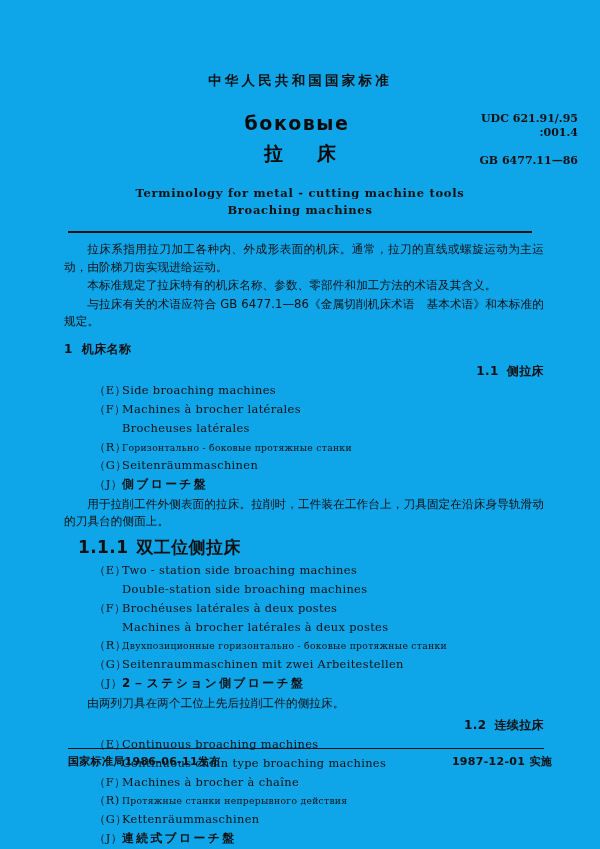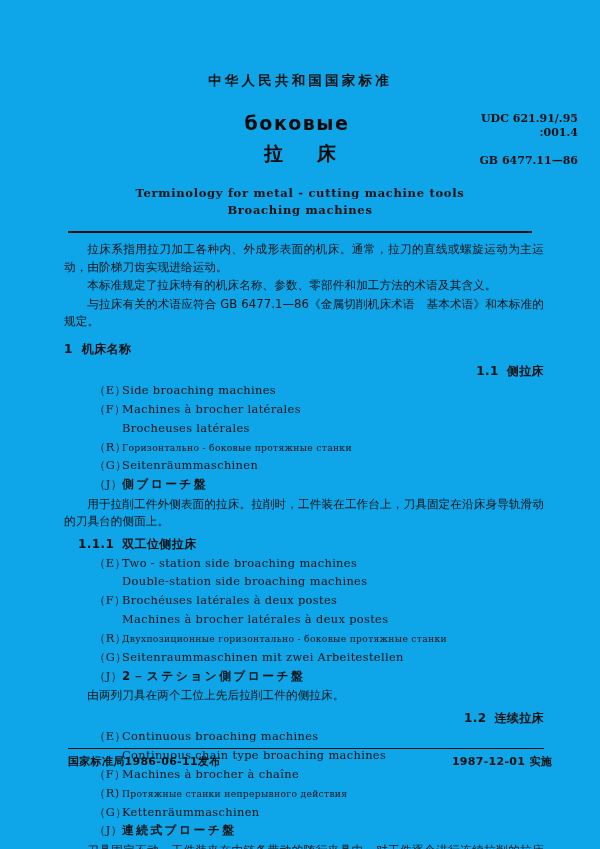--- a/index.html
+++ b/index.html
@@ -115,21 +115,21 @@
     margin: 4px 0 1px 14px;
     font-weight: bold;
     font-size: 12px;
     letter-spacing: 0.4px;
     text-align: right;
   }
   .sec-h2 .num { margin-right: 8px; }
   .sec-h3 {
     margin: 4px 0 1px 14px;
     font-weight: bold;
-    font-size: 12px;
+    font-size: 17px;
     letter-spacing: 0.4px;
   }
   .sec-h3 .num { margin-right: 8px; }
 
   .lang {
     margin: 1.5px 0 1.5px 30px;
     font-family: "DejaVu Serif", "Liberation Serif", serif;
     font-size: 11.4px;
     letter-spacing: 0.35px;
     white-space: nowrap;

